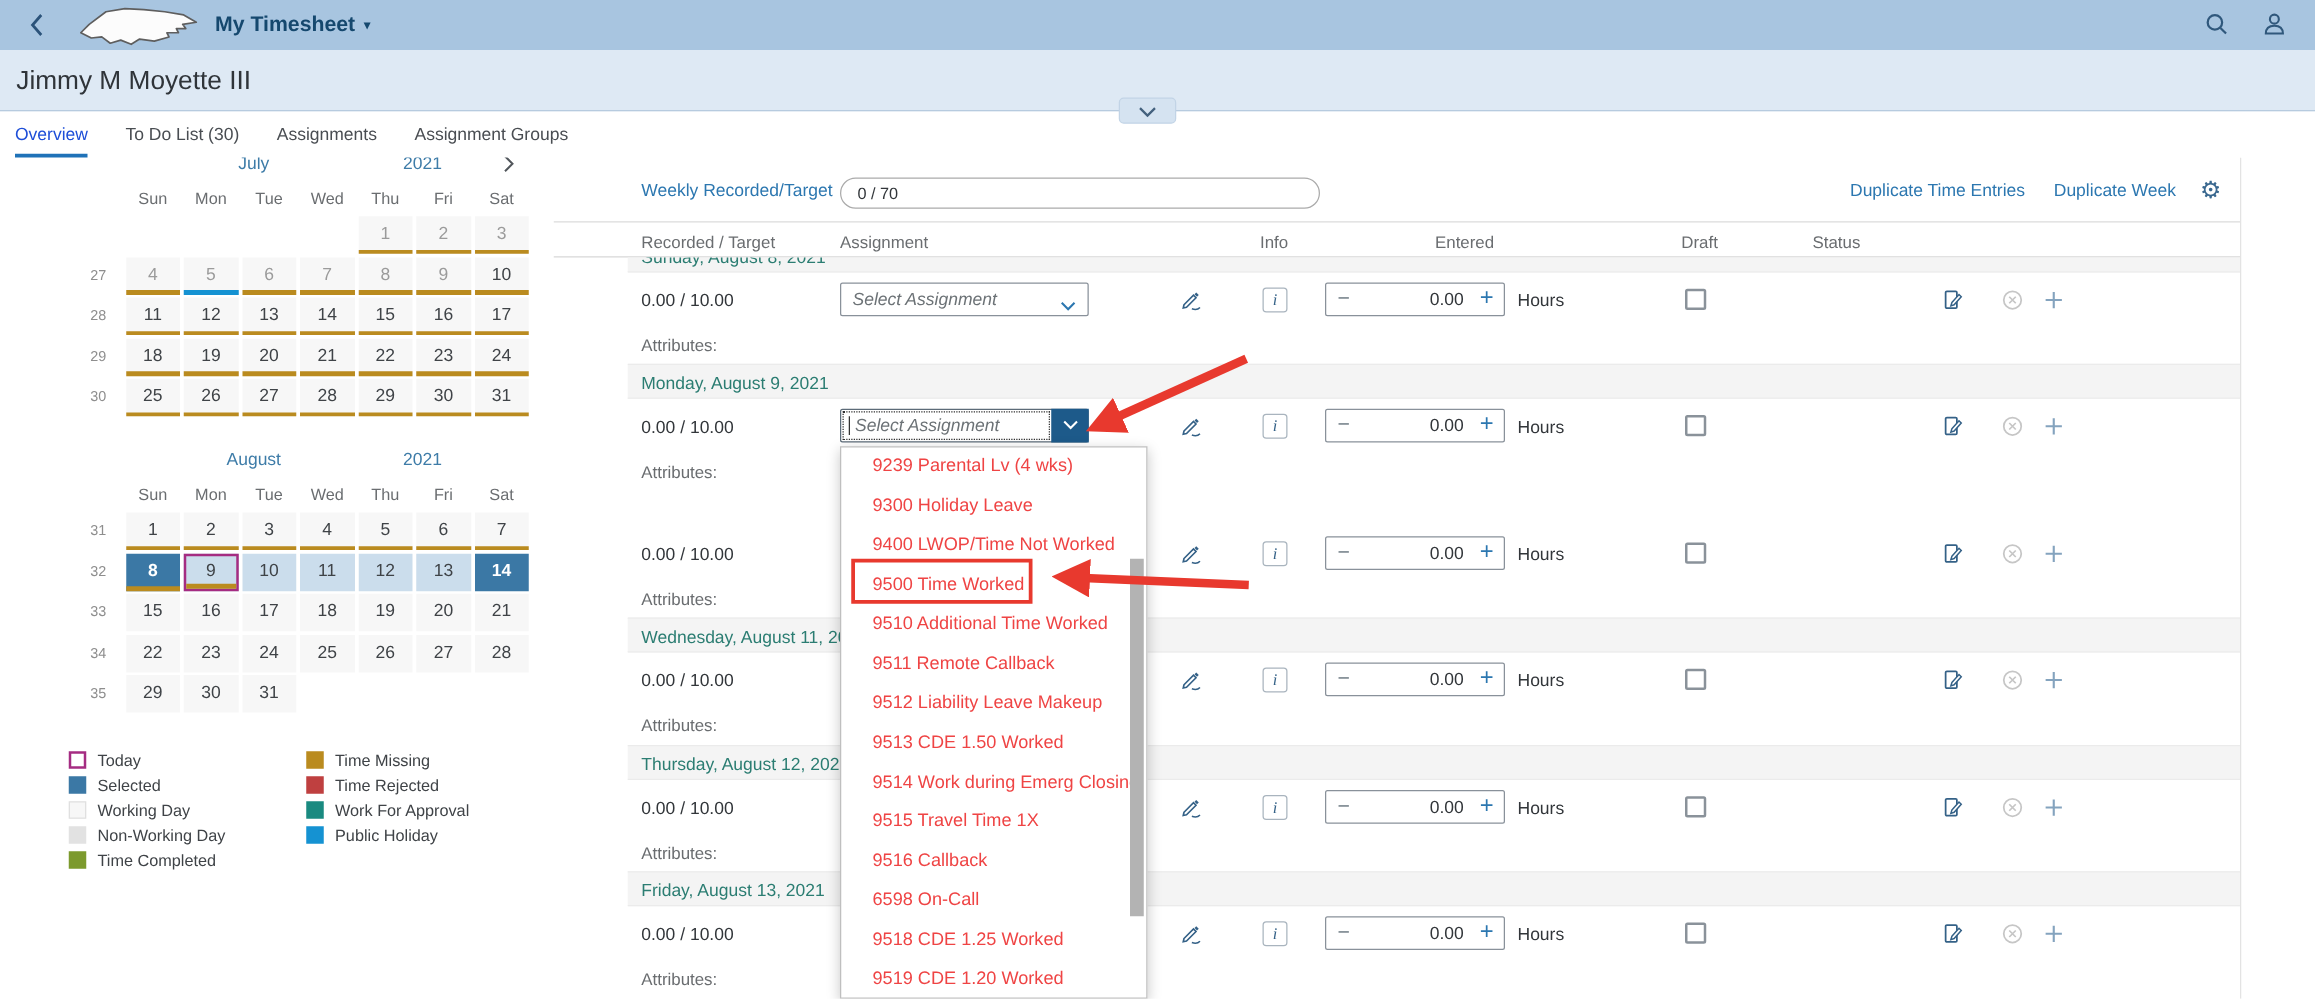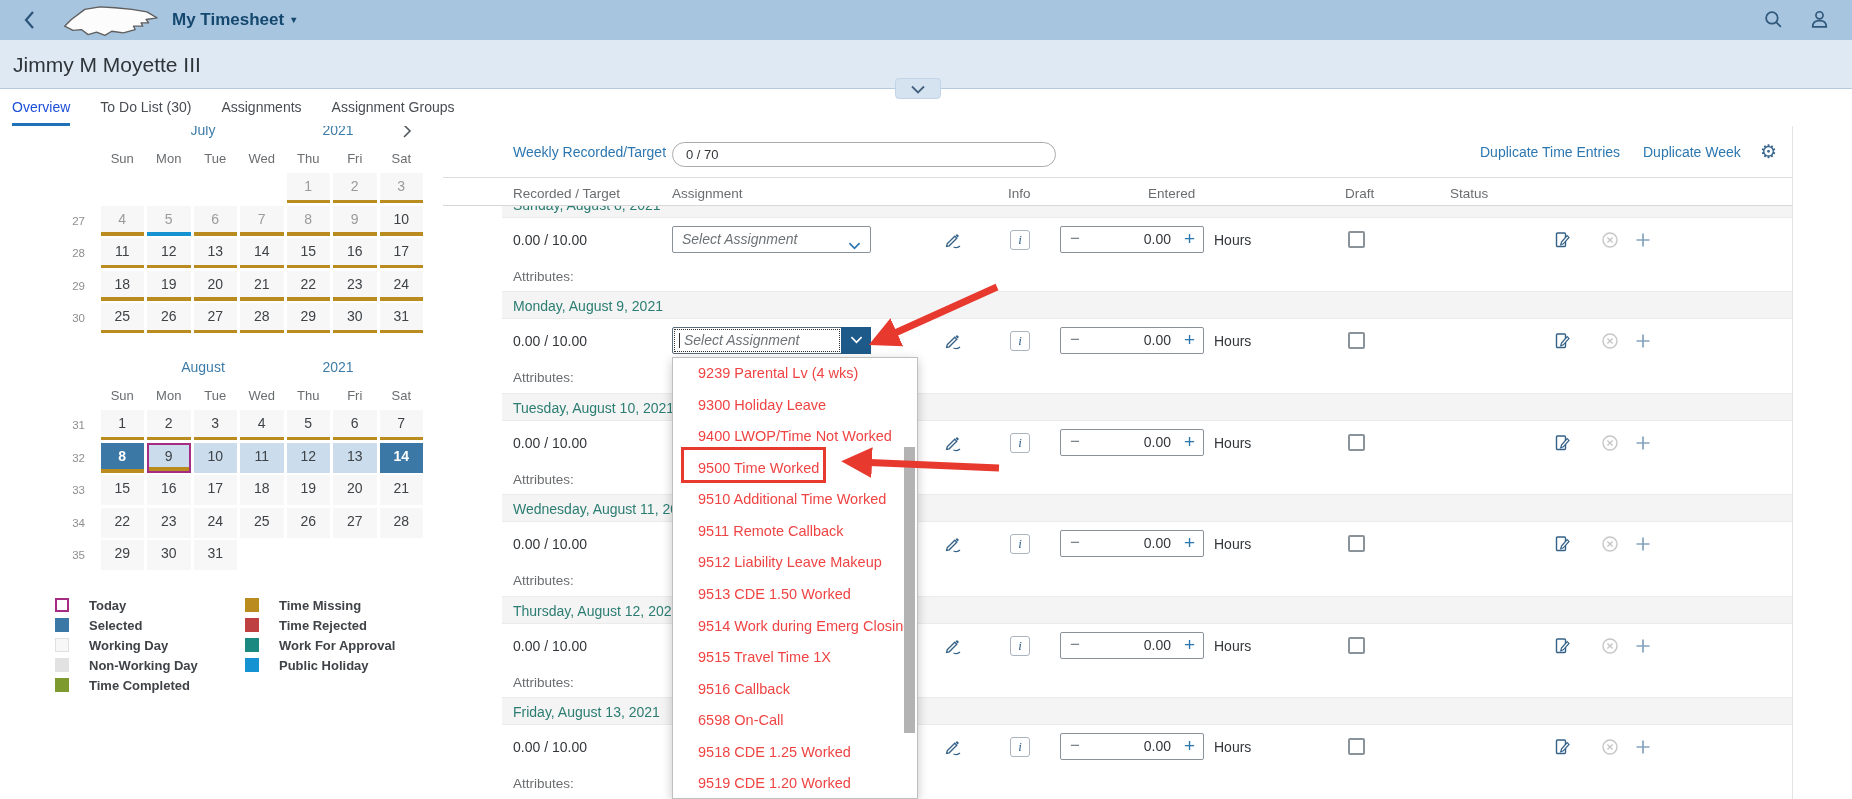--- a/index.html
+++ b/index.html
@@ -50,21 +50,21 @@
   .cal-cell.week-bg { background:var(--c-selected_week_bg); }
   .cal-cell.selected { background:var(--c-selected_blue); color:#fff; font-weight:bold; }
   .cal-cell.today { border:2.5px solid var(--c-today_magenta); line-height:22px; }
   .cal-bar { position:absolute; left:0; right:0; bottom:0; height:3.5px; }
   .cal-bar.gold { background:var(--c-gold); }
   .cal-bar.holiday { background:var(--c-holiday_blue); }
 
   
   #legend { position:absolute; left:48px; top:598px; width:382px; height:110px; }
   .legend-col { position:absolute; top:0; }
-  .legend-item { display:flex; height:20px; gap:20px;font-weight:bold; }
+  .legend-item { display:flex; align-items:center; height:20px; gap:9px; }
   .legend-swatch { width:14px; height:14px; flex:0 0 14px; }
   .legend-label { font-size:13px; color:#3F4347; }
 
   
   #weekly-label { position:absolute; left:513px; top:144px; font-size:14px; color:var(--c-link_blue); }
   #weekly-pill { position:absolute; left:672px; top:142px; width:384px; height:25px; border:1px solid #ABABAB;
     border-radius:13px; background:#fff; font-size:13px; line-height:23px; padding-left:13px; color:#32363A; }
   .dup-action { position:absolute; top:144px; font-size:14px; color:var(--c-link_blue); cursor:pointer; }
   #gear-btn { position:absolute; left:1760px; top:140px; font-size:19px; color:#3A688F; cursor:pointer; }
   #subheader-line { position:absolute; left:443px; top:177px; width:1349px; height:1px; background:#DCDCDC; }
@@ -372,23 +372,20 @@
             </svg></span>
           <span class="icon-btn st-add"><svg width="18" height="18" viewBox="0 0 18 18">
               <path d="M9 2.5 V15.5 M2.5 9 H15.5" stroke="#84A3BE" stroke-width="1.7"></path>
             </svg></span>
         </div>
         <div class="attr-row">
           <span class="attr-label">Attributes:</span>
         </div>
       </div>
       <div class="day-group" style="top: 186.5px;">
-        <div class="day-band">
-          <span class="day-label">Tuesday, August 10, 2021</span>
-        </div>
         <div class="entry-row">
           <span class="recorded">0.00 / 10.00</span>
           <div class="combobox">
             <span class="ph">Select Assignment</span>
             <span class="chev"><svg width="13" height="8" viewBox="0 0 14 8">
                 <path d="M1.5 1 L7 6.5 L12.5 1" fill="none" stroke="#2C77B0" stroke-width="1.8"></path>
               </svg></span>
           </div>
           <span class="icon-btn pencil-btn"><svg width="18" height="18" viewBox="0 0 18 18">
               <path d="M3.2 12.8 L10.8 5.2 l2 2 L5.2 14.8 l-2.6 .6 z" fill="none" stroke="#346187" stroke-width="1.3"></path>

